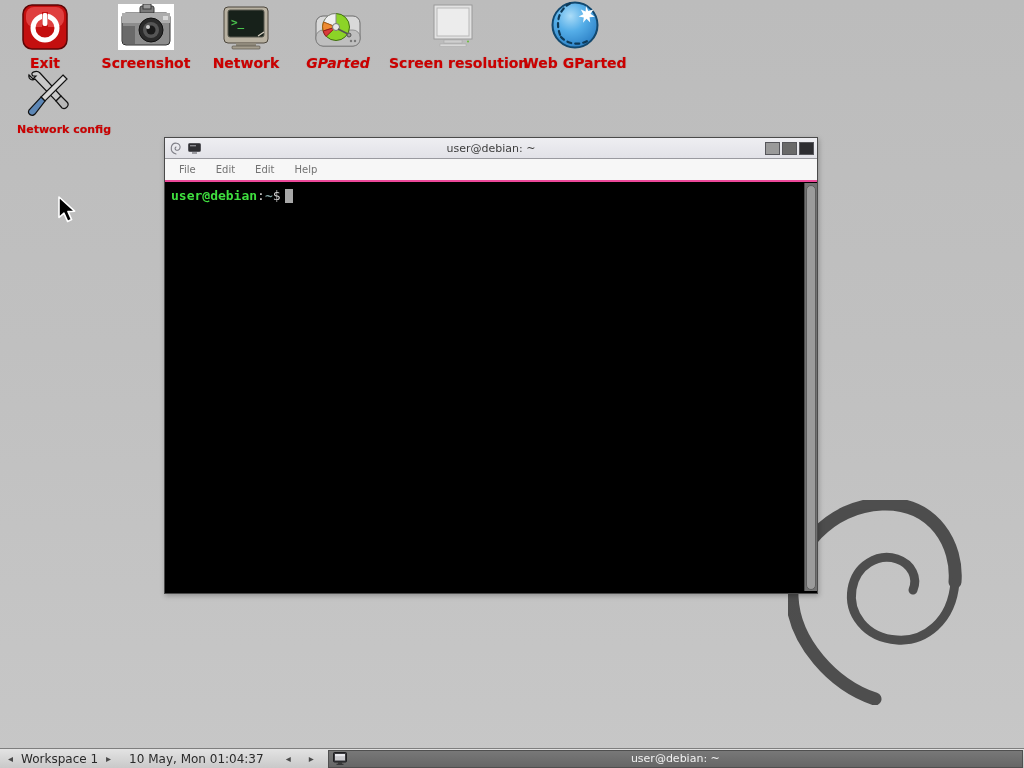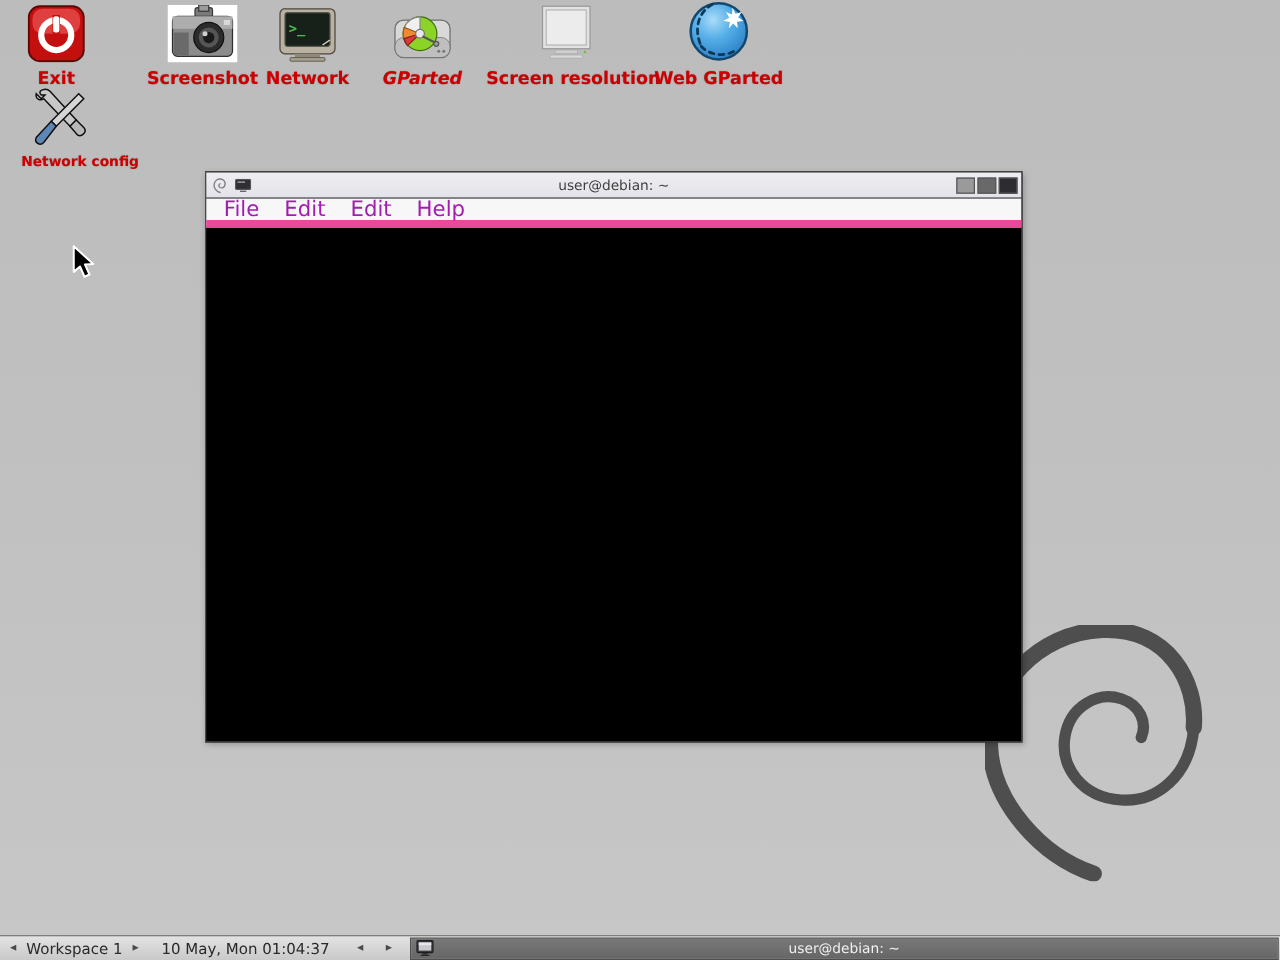--- a/index.html
+++ b/index.html
@@ -36,23 +36,23 @@
     font-size: 11px; color: #3d3d3d; pointer-events: none;
   }
   .tb-icon { margin-right: 6px; display: inline-flex; }
   .win-btns { position: absolute; right: 3px; top: 4px; display: flex; gap: 2px; }
   .win-btn { width: 15px; height: 13px; border: 1px solid #55555a; }
   .win-btn.min { background: #9a9a9a; }
   .win-btn.max { background: #696969; }
   .win-btn.close { background: #2d2d31; }
 
   .menubar {
-    height: 23px; background: #f7f7f7; border-bottom: 6px solid #ec4899;
+    height: 23px; background: #f7f7f7; border-bottom: 2px solid #ec4899;
     display: flex; align-items: center; padding-left: 4px;
-    font-size: 17px; color: #a21caf;
+    font-size: 10px; color: #737373;
   }
   .menu-item { padding: 2px 10px; border-radius: 2px; }
 
   .term-content {
     position: absolute; top: 45px; left: 0; right: 0; bottom: 2px;
     background: #000; overflow: hidden;
   }
   .term-text {
     position: absolute; top: 5px; left: 6px;
     font-family: "DejaVu Sans Mono", monospace; font-size: 13px; line-height: 15px;
@@ -111,21 +111,21 @@
       <rect x="1" y="1" width="44" height="44" rx="9" fill="#c40f0f" stroke="#5c0606" stroke-width="1.5"></rect>
       <rect x="4" y="3" width="38" height="20" rx="8" fill="#e85050" opacity="0.75"></rect>
       <circle cx="23" cy="24" r="12" fill="none" stroke="#ffffff" stroke-width="5"></circle>
       <rect x="20" y="8" width="6" height="15" fill="#c40f0f"></rect>
       <rect x="20.5" y="9" width="5" height="13" rx="2" fill="#ffffff"></rect>
     </svg>
   </div>
   <span class="lbl">Exit</span>
 </div>
 
-<div class="desktop-icon" style="left:101px; top:2px; width:90px;margin-left:16px;">
+<div class="desktop-icon" style="left:101px; top:2px; width:90px;">
   <div class="icwrap">
     <svg width="56" height="46" viewBox="0 0 56 46">
       <rect x="0" y="0" width="56" height="46" fill="#ffffff"></rect>
       <rect x="22" y="2" width="14" height="8" rx="2" fill="#7a7a7a" stroke="#3a3a3a"></rect>
       <rect x="25" y="0" width="8" height="5" fill="#9a9a9a" stroke="#3a3a3a"></rect>
       <rect x="4" y="9" width="48" height="32" rx="4" fill="#8c8c8c" stroke="#2e2e2e"></rect>
       <rect x="4" y="9" width="48" height="10" fill="#adadad"></rect>
       <rect x="5" y="22" width="12" height="18" fill="#6a6a6a"></rect>
       <circle cx="33" cy="26" r="12" fill="#2b2b2b" stroke="#111"></circle>
       <circle cx="33" cy="26" r="8" fill="#555"></circle>
@@ -245,20 +245,26 @@
     </span>
   </div>
 
   <div class="menubar">
     <span class="menu-item">File</span>
     <span class="menu-item">Edit</span>
     <span class="menu-item">Edit</span>
     <span class="menu-item">Help</span>
   </div>
 
+  <div class="term-content">
+    <div class="term-text"><span class="p-user">user@debian</span><span>:</span><span class="p-cwd">~</span><span>$</span><span class="p-cursor"></span></div>
+    <div class="term-scrollbar">
+      <div class="term-scroll-thumb"></div>
+    </div>
+  </div>
 </div>
 
 <div id="taskbar">
   <div class="tb-sect pager">
     <span class="pager-arrow">◂</span>
     <span>Workspace 1</span>
     <span class="pager-arrow">▸</span>
   </div>
   <div class="tb-sect clock">10 May, Mon 01:04:37</div>
   <div class="tb-sect scroll-arrows">

